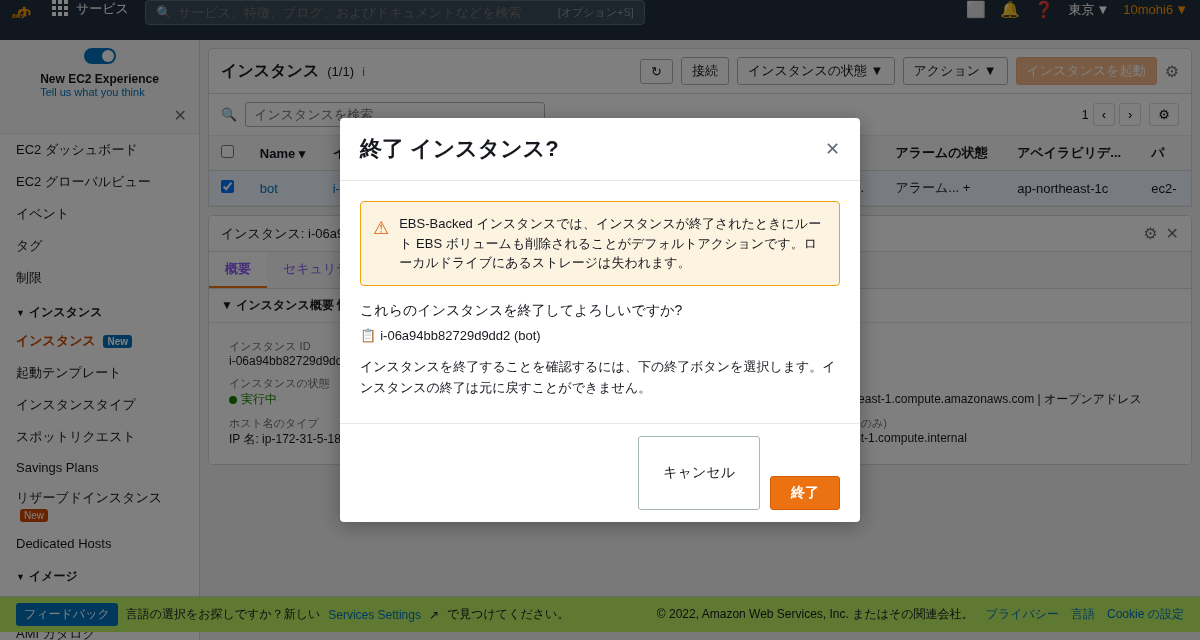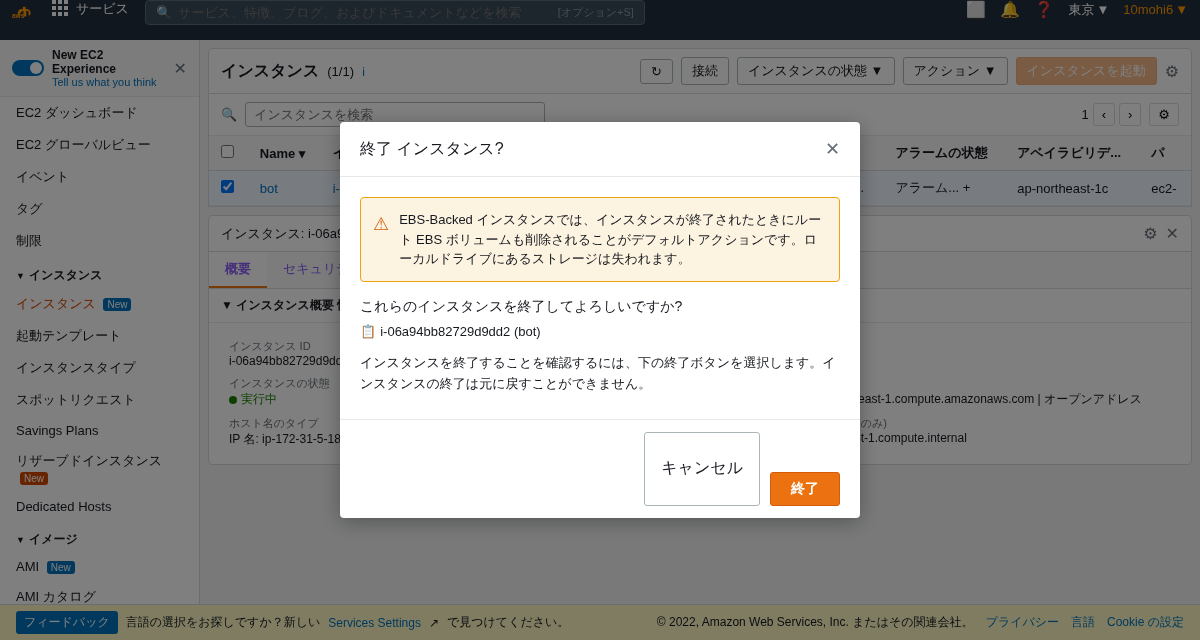--- a/index.html
+++ b/index.html
@@ -100,20 +100,21 @@
       overflow-y: auto;
       z-index: 100;
     }
     .sidebar-toggle {
       background: #f8f8f8;
       border-bottom: 1px solid #e8e8e8;
       padding: 8px 12px;
       display: flex;
       align-items: center;
       gap: 8px;
+      flex-direction: column;
     }
     .toggle-switch {
       width: 32px; height: 16px;
       background: #0073bb;
       border-radius: 8px;
       position: relative;
       cursor: pointer;
       flex-shrink: 0;
     }
     .toggle-switch::after {
@@ -139,21 +140,21 @@
       cursor: pointer;
       color: #687078;
       font-size: 16px;
     }
     .sidebar-item {
       padding: 7px 16px;
       cursor: pointer;
       font-size: 13px;
       color: #16191f;
     }
-    .sidebar-item.active { color: #d14900; font-weight: normal; }
+    .sidebar-item.active { color: #d14900; font-weight: bold; }
     .sidebar-section-title {
       padding: 10px 16px 4px;
       font-size: 12px;
       font-weight: bold;
       color: #16191f;
       display: flex;
       align-items: center;
       gap: 4px;
     }
     .sidebar-section-title::before {
@@ -341,22 +342,22 @@
       overflow: hidden;
     }
     .modal-header {
       padding: 16px 20px;
       border-bottom: 1px solid #e8e8e8;
       display: flex;
       align-items: center;
       justify-content: space-between;
     }
     .modal-title {
-      font-size: 16px;
-      font-weight: normal;
+      font-size: 22px;
+      font-weight: bold;
     }
     .modal-close {
       cursor: pointer;
       color: #687078;
       font-size: 18px;
       background: none;
       border: none;
     }
     .modal-body { padding: 20px; }
     .warning-box {
@@ -401,42 +402,42 @@
       padding: 12px 20px;
       border-top: 1px solid #e8e8e8;
       display: flex;
       justify-content: flex-end;
       gap: 10px;
     }
     .btn-cancel {
       background: #fff;
       border: 1px solid #aab7b8;
       border-radius: 3px;
-      padding: 7px 16px;
-      font-size: 16px;
+      padding: 7px 24px;
+      font-size: 14px;
       cursor: pointer;
       color: #16191f;
     }
     .btn-terminate {
       background: #ec7211;
       border: 1px solid #d45b07;
       color: #fff;
       border-radius: 3px;
       padding: 7px 20px;
       font-size: 14px;
       cursor: pointer;
       font-weight: bold;
       margin-top: 40px;
     }
 
     
     .footer {
       position: fixed;
-      bottom: 0; left: 0; right: 0;
-      background: #fef9c3;
+      bottom: 8px; left: 0; right: 0;
+      background: #bef264;
       border-top: 1px solid #d5dbdb;
       padding: 6px 16px;
       display: flex;
       align-items: center;
       gap: 8px;
       font-size: 12px;
       color: #16191f;
       z-index: 500;
     }
     .footer-feedback {

